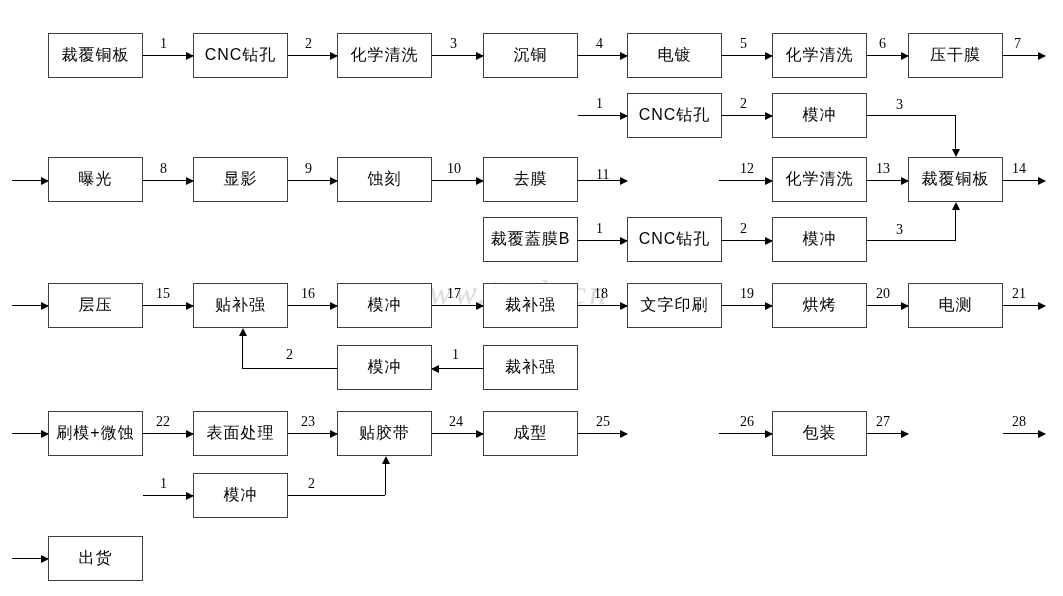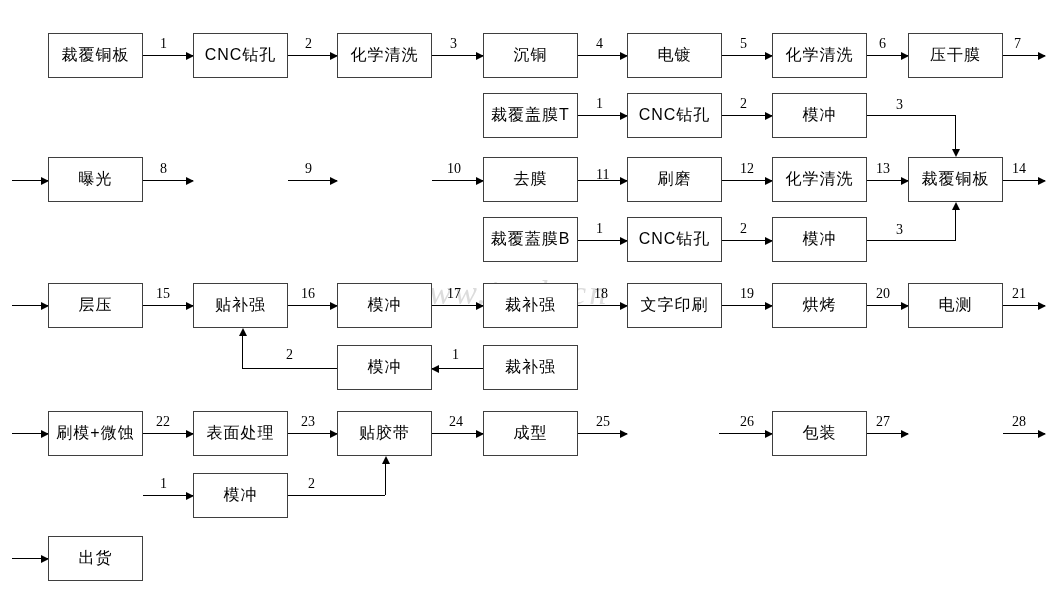--- a/index.html
+++ b/index.html
@@ -46,38 +46,38 @@
   <div class="box" style="left:627px;top:33px">
       <span>电镀</span>
     </div>
   <div class="box" style="left:772px;top:33px">
       <span>化学清洗</span>
     </div>
   <div class="box" style="left:908px;top:33px">
       <span>压干膜</span>
     </div>
 
-  <div class="box" style="left:483px;top:93px">
-      <span>裁覆盖膜T</span>
-    </div>
   <div class="box" style="left:627px;top:93px">
       <span>CNC钻孔</span>
     </div>
   <div class="box" style="left:772px;top:93px">
       <span>模冲</span>
     </div>
 
   <div class="box" style="left:48px;top:157px">
       <span>曝光</span>
     </div>
+  <div class="box" style="left:193px;top:157px">
+      <span>显影</span>
+    </div>
+  <div class="box" style="left:337px;top:157px">
+      <span>蚀刻</span>
+    </div>
   <div class="box" style="left:483px;top:157px">
       <span>去膜</span>
-    </div>
-  <div class="box" style="left:627px;top:157px">
-      <span>刷磨</span>
     </div>
   <div class="box" style="left:772px;top:157px">
       <span>化学清洗</span>
     </div>
   <div class="box" style="left:908px;top:157px">
       <span>裁覆铜板</span>
     </div>
 
   <div class="box" style="left:483px;top:217px">
       <span>裁覆蓋膜B</span>

